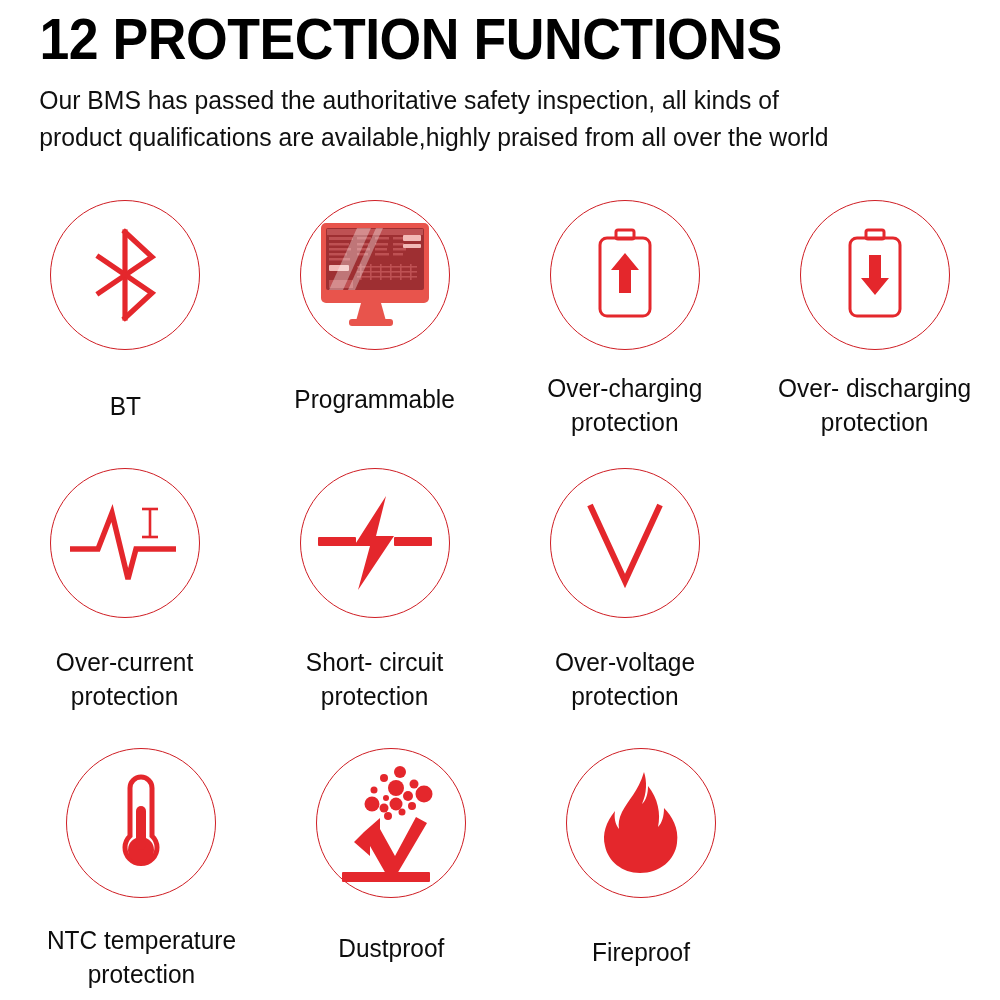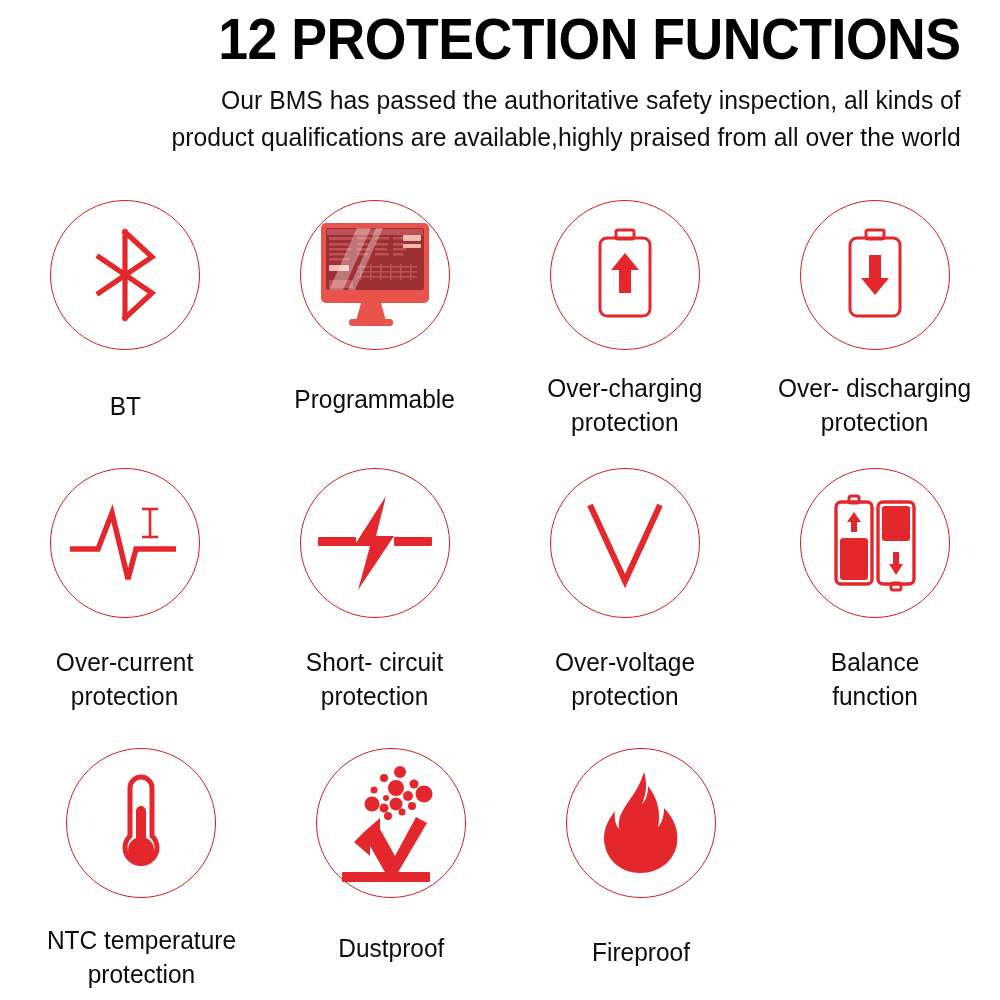--- a/index.html
+++ b/index.html
@@ -19,21 +19,21 @@
   .page {
     width: 1000px;
     height: 1000px;
     position: relative;
     box-sizing: border-box;
   }
 
   
   .header {
     padding: 6px 10px 0 10px;
-    text-align: right;
+    text-align: left;
   }
   .title {
     font-size: 57px;
     font-weight: 700;
     letter-spacing: -0.5px;
     line-height: 1.02;
     margin: 4px 0 0 0;
     color: #000000;
     transform: scaleX(0.94);
     white-space: nowrap;
@@ -270,40 +270,20 @@
           <svg width="86" height="92" viewBox="0 0 86 92">
             <path d="M8 8 L43 84 L78 8" fill="none" stroke="#e4272c" stroke-width="6" stroke-linecap="butt" stroke-linejoin="miter"></path>
           </svg>
         </div>
         <div class="label">
           <span class="l">Over-voltage</span>
           <span class="l">protection</span>
         </div>
       </div>
 
-      <div class="cell cell-bal">
-        <div class="circle">
-          <svg width="96" height="106" viewBox="0 0 96 106">
-
-            <rect x="22" y="6" width="10" height="7" rx="2" fill="none" stroke="#e4272c" stroke-width="3"></rect>
-            <rect x="9" y="12" width="36" height="82" rx="5" fill="none" stroke="#e4272c" stroke-width="3.4"></rect>
-            <rect x="13" y="48" width="28" height="42" rx="3" fill="#e4272c"></rect>
-            <path d="M27 22 L34 32 L30 32 L30 42 L24 42 L24 32 L20 32 Z" fill="#e4272c"></path>
-
-            <rect x="64" y="93" width="10" height="7" rx="2" fill="none" stroke="#e4272c" stroke-width="3"></rect>
-            <rect x="51" y="12" width="36" height="82" rx="5" fill="none" stroke="#e4272c" stroke-width="3.4"></rect>
-            <rect x="55" y="16" width="28" height="35" rx="3" fill="#e4272c"></rect>
-            <path d="M69 85 L76 74 L72 74 L72 62 L66 62 L66 74 L62 74 Z" fill="#e4272c"></path>
-          </svg>
-        </div>
-        <div class="label">
-          <span class="l">Balance</span>
-          <span class="l">function</span>
-        </div>
-      </div>
     </div>
 
     <div class="row row-3">
 
       <div class="cell cell-ntc">
         <div class="circle">
           <svg width="78" height="110" viewBox="0 0 78 110">
             <path d="M28 20 a11 11 0 0 1 22 0 L50 68 a16 16 0 1 1 -22 0 Z" fill="none" stroke="#e4272c" stroke-width="5"></path>
             <circle cx="39" cy="82" r="13" fill="#e4272c"></circle>
             <rect x="34" y="38" width="10" height="44" rx="5" fill="#e4272c"></rect>

